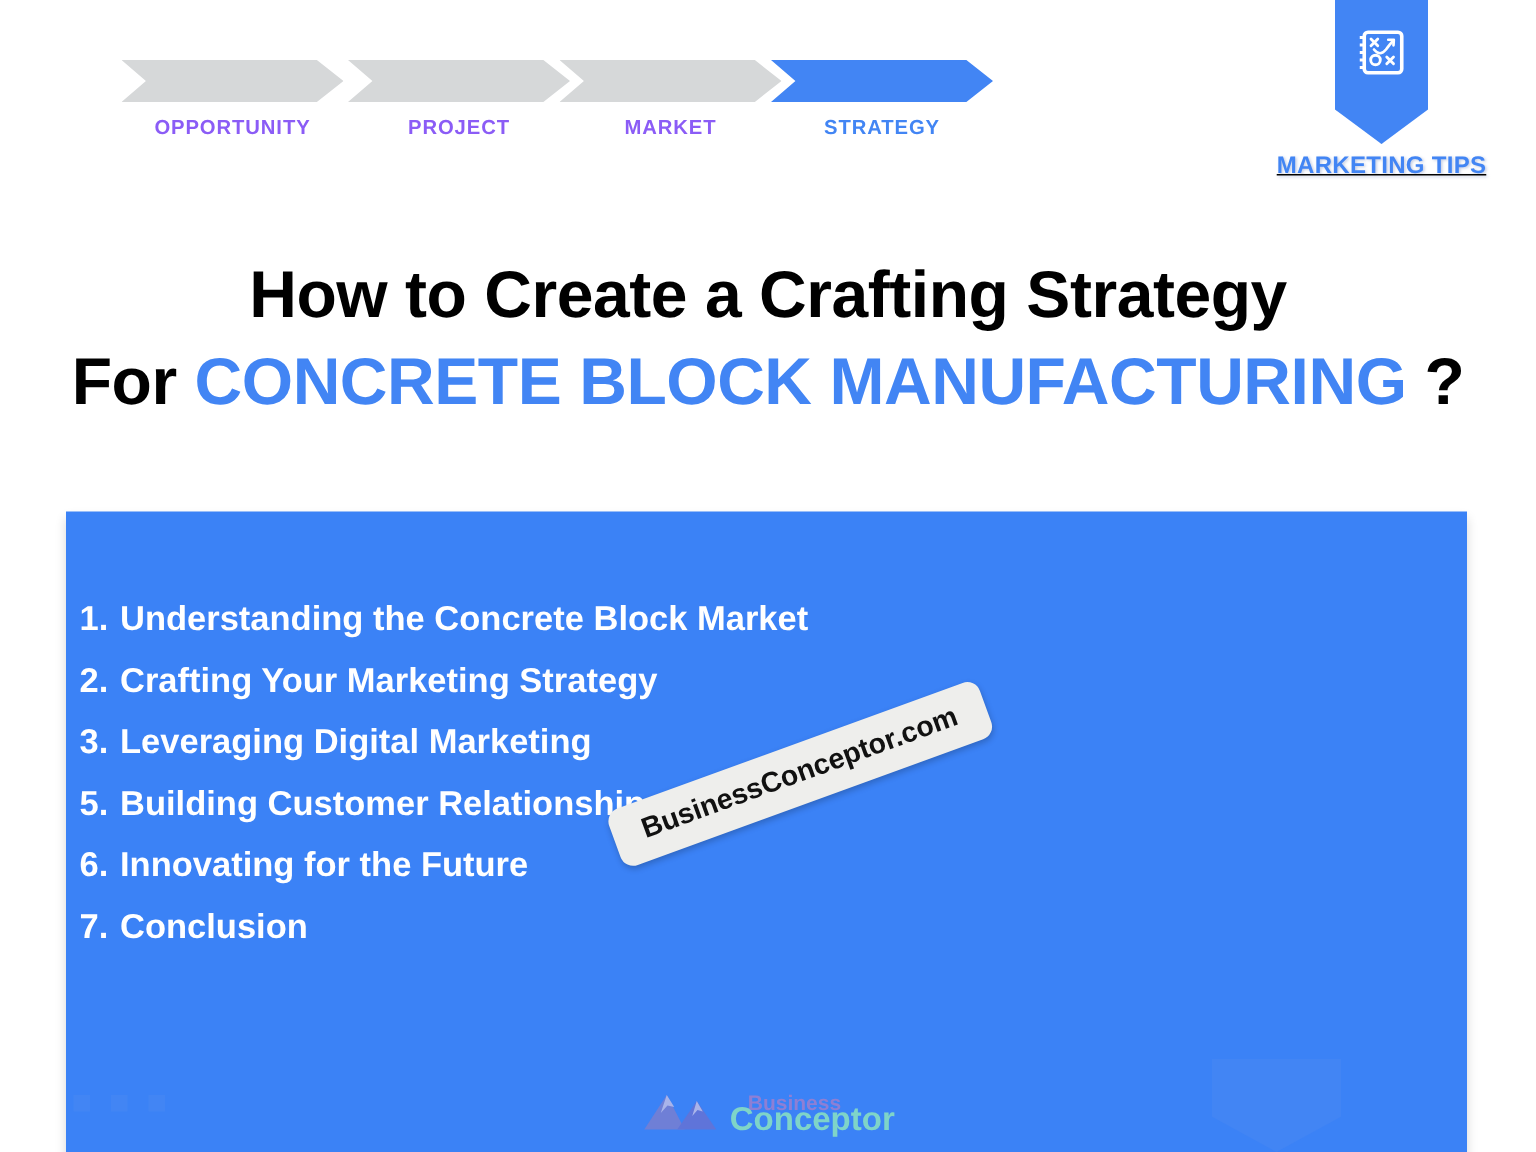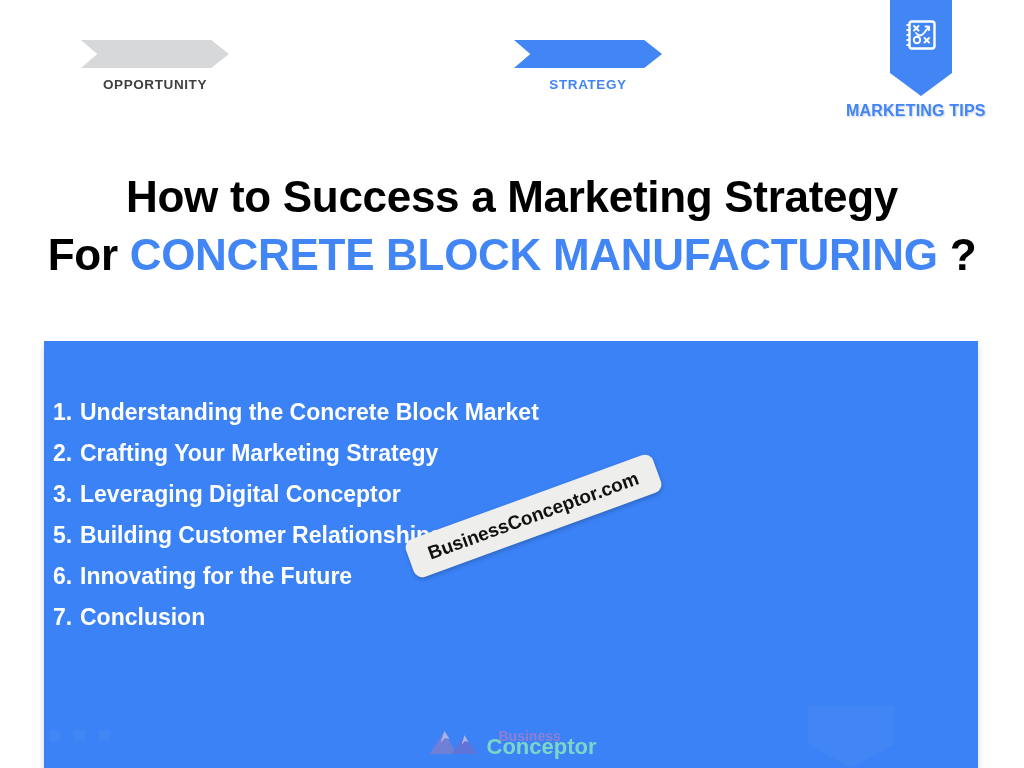--- a/index.html
+++ b/index.html
@@ -37,36 +37,37 @@
     margin: 0 auto;
   }
   .step.active .step-chevron {
     background: #4285f4;
   }
   .step-label {
     margin-top: 9px;
     font-size: 13.5px;
     font-weight: bold;
     letter-spacing: 0.6px;
-    color: #404040;
+    color: #8b5cf6;
   }
   .step.active .step-label {
     color: #4285f4;
   }
   .step.muted .step-label {
     color: #b7bcc0;
   }
 
   
   #tips-logo {
     position: absolute;
     right: 28px;
     top: 0;
     width: 150px;
-    text-align: left;
+    text-align: center;
+    text-decoration: underline;
   }
   .banner {
     position: relative;
     width: 62px;
     height: 96px;
     margin: 0 auto;
     background: #4285f4;
     clip-path: polygon(0 0, 100% 0, 100% 76%, 50% 100%, 0 76%);
     box-shadow: 0 1px 3px rgba(0,0,0,0.18);
   }
@@ -208,21 +209,29 @@
 </head>
 <body>
 
 <div id="step-bar">
 
   <div class="step" style="left:0px;">
     <div class="step-chevron"></div>
     <div class="step-label">OPPORTUNITY</div>
   </div>
 
-
+  <div class="step" style="left:151px;">
+    <div class="step-chevron"></div>
+    <div class="step-label">PROJECT</div>
+  </div>
+
+  <div class="step" style="left:292px;">
+    <div class="step-chevron"></div>
+    <div class="step-label">MARKET</div>
+  </div>
 
   <div class="step active" style="left:433px;text-align:center;">
     <div class="step-chevron"></div>
     <div class="step-label">STRATEGY</div>
   </div>
 
 
 </div>
 
 <div id="tips-logo">
@@ -244,29 +253,29 @@
           <line x1="25" y1="20" x2="20.5" y2="24.5"></line>
         </g>
         <circle cx="13" cy="22" r="3.2" fill="none" stroke="#ffffff" stroke-width="1.9"></circle>
       </svg>
     </span>
   </div>
   <div id="tips-label">MARKETING TIPS</div>
 </div>
 
 <div id="title-block">
-  <div class="title-line">How to Success a Marketing Strategy</div>
+  <div class="title-line">How to Create a Crafting Strategy</div>
   <div class="title-line"><span>For </span><span class="title-accent">CONCRETE BLOCK MANUFACTURING</span><span> ?</span></div>
 </div>
 
 <div id="content-box">
   <ul id="agenda-list">
     <li class="agenda-item"><span class="agenda-num">1.</span><span>Understanding the Concrete Block Market</span></li>
     <li class="agenda-item"><span class="agenda-num">2.</span><span>Crafting Your Marketing Strategy</span></li>
-    <li class="agenda-item"><span class="agenda-num">3.</span><span>Leveraging Digital Conceptor</span></li>
+    <li class="agenda-item"><span class="agenda-num">3.</span><span>Leveraging Digital Marketing</span></li>
     <li class="agenda-item"><span class="agenda-num">5.</span><span>Building Customer Relationships</span></li>
     <li class="agenda-item"><span class="agenda-num">6.</span><span>Innovating for the Future</span></li>
     <li class="agenda-item"><span class="agenda-num">7.</span><span>Conclusion</span></li>
   </ul>
 </div>
 
 <div id="watermark">
   <span id="watermark-text">BusinessConceptor.com</span>
 </div>
 

